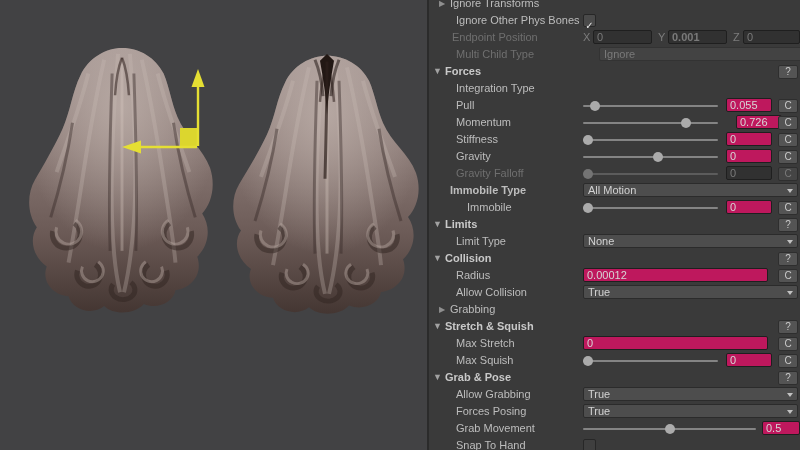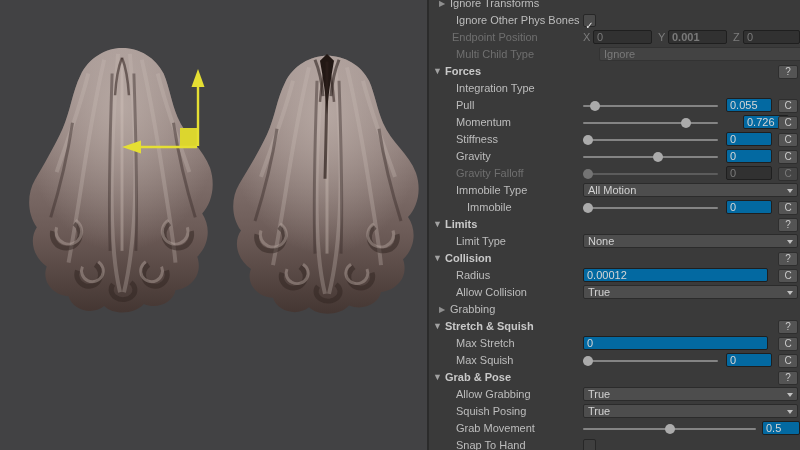--- a/index.html
+++ b/index.html
@@ -20,21 +20,21 @@
   .tri{position:absolute;top:4px;font-size:8px;color:#8F8F8F;line-height:9px;}
   .irow.section .tri{font-size:9px;top:3.5px;color:#A2A2A2;}
   
   .dd{position:absolute;top:1px;height:14px;background:#4D4D4D;border:1px solid #2B2B2B;border-radius:2px;box-sizing:border-box;}
   .dd .dv{position:absolute;left:4px;top:0;font-size:11px;line-height:13px;color:#D2D2D2;white-space:nowrap;}
   .dd .da{position:absolute;right:4px;top:5px;width:0;height:0;border-left:3.5px solid transparent;border-right:3.5px solid transparent;border-top:4px solid #C2C2C2;}
   .irow.disabled .dd{background:#434343;border-color:#333333;}
   .irow.disabled .dd .dv{color:#7A7A7A;}
   .irow.disabled .dd .da{border-top-color:#7A7A7A;}
   
-  .tf{position:absolute;top:1px;height:14px;background:#0369a1;border:1px solid #1F1F1F;border-radius:2px;box-sizing:border-box;font-size:11px;line-height:12px;color:#D6D6D6;padding-left:3px;white-space:nowrap;overflow:hidden;}
+  .tf{position:absolute;top:1px;height:14px;background:#be185d;border:1px solid #1F1F1F;border-radius:2px;box-sizing:border-box;font-size:11px;line-height:12px;color:#D6D6D6;padding-left:3px;white-space:nowrap;overflow:hidden;}
   .irow.disabled .tf{color:#7A7A7A;background:#313131;}
   
   .sbtn{position:absolute;top:1.5px;width:20px;height:14px;background:#545454;border:1px solid #2E2E2E;border-radius:2px;box-sizing:border-box;font-size:10px;line-height:12px;color:#C9C9C9;text-align:center;}
   .irow.disabled .sbtn{color:#7A7A7A;background:#454545;}
   
   .track{position:absolute;top:8px;height:2px;background:#848484;border-radius:1px;}
   .handle{position:absolute;top:-4px;width:10px;height:10px;border-radius:50%;background:#ABABAB;}
   .irow.disabled .track{background:#5C5C5C;}
   .irow.disabled .handle{background:#747474;}
   
@@ -175,21 +175,21 @@
           <div class="handle" style="left: 7px;"></div>
         </div>
         <div class="tf" style="left: 297px; width: 46px;">0.055</div>
         <div class="sbtn" style="left: 349px;">C</div>
       </div>
       <div class="irow" style="top: 114px;">
         <span class="lbl" style="left: 27px;">Momentum</span>
         <div class="track" style="left: 154px; width: 135px;">
           <div class="handle" style="left: 98px;"></div>
         </div>
-        <div class="tf" style="left: 314px; width: 46px;">0.726</div>
+        <div class="tf" style="left: 307px; width: 46px;">0.726</div>
         <div class="sbtn" style="left: 349px;">C</div>
       </div>
       <div class="irow" style="top: 131px;">
         <span class="lbl" style="left: 27px;">Stiffness</span>
         <div class="track" style="left: 154px; width: 135px;">
           <div class="handle" style="left: 0px;"></div>
         </div>
         <div class="tf" style="left: 297px; width: 46px;">0</div>
         <div class="sbtn" style="left: 349px;">C</div>
       </div>
@@ -203,21 +203,21 @@
       </div>
       <div class="irow disabled" style="top: 165px;">
         <span class="lbl" style="left: 27px;">Gravity Falloff</span>
         <div class="track" style="left: 154px; width: 135px;">
           <div class="handle" style="left: 0px;"></div>
         </div>
         <div class="tf" style="left: 297px; width: 46px;">0</div>
         <div class="sbtn" style="left: 349px;">C</div>
       </div>
       <div class="irow" style="top: 182px;">
-        <span class="lbl" style="left: 27px;">Immobile Type</span>
+        <span class="lbl" style="left: 21px; font-weight: bold;">Immobile Type</span>
         <div class="dd" style="left: 154px; width: 215px;">
           <span class="dv">All Motion</span>
           <span class="da"></span>
         </div>
       </div>
       <div class="irow" style="top: 199px;">
         <span class="lbl" style="left: 38px; text-align: right;">Immobile</span>
         <div class="track" style="left: 154px; width: 135px;">
           <div class="handle" style="left: 0px;"></div>
         </div>
@@ -281,21 +281,21 @@
         <div class="sbtn" style="left: 349px;">?</div>
       </div>
       <div class="irow" style="top: 386px;">
         <span class="lbl" style="left: 27px;">Allow Grabbing</span>
         <div class="dd" style="left: 154px; width: 215px;">
           <span class="dv">True</span>
           <span class="da"></span>
         </div>
       </div>
       <div class="irow" style="top: 403px;">
-        <span class="lbl" style="left: 27px;">Squish Posing</span>
+        <span class="lbl" style="left: 27px;">Forces Posing</span>
         <div class="dd" style="left: 154px; width: 215px;">
           <span class="dv">True</span>
           <span class="da"></span>
         </div>
       </div>
       <div class="irow" style="top: 420px;">
         <span class="lbl" style="left: 27px;">Grab Movement</span>
         <div class="track" style="left: 154px; width: 173px;">
           <div class="handle" style="left: 82px;"></div>
         </div>

